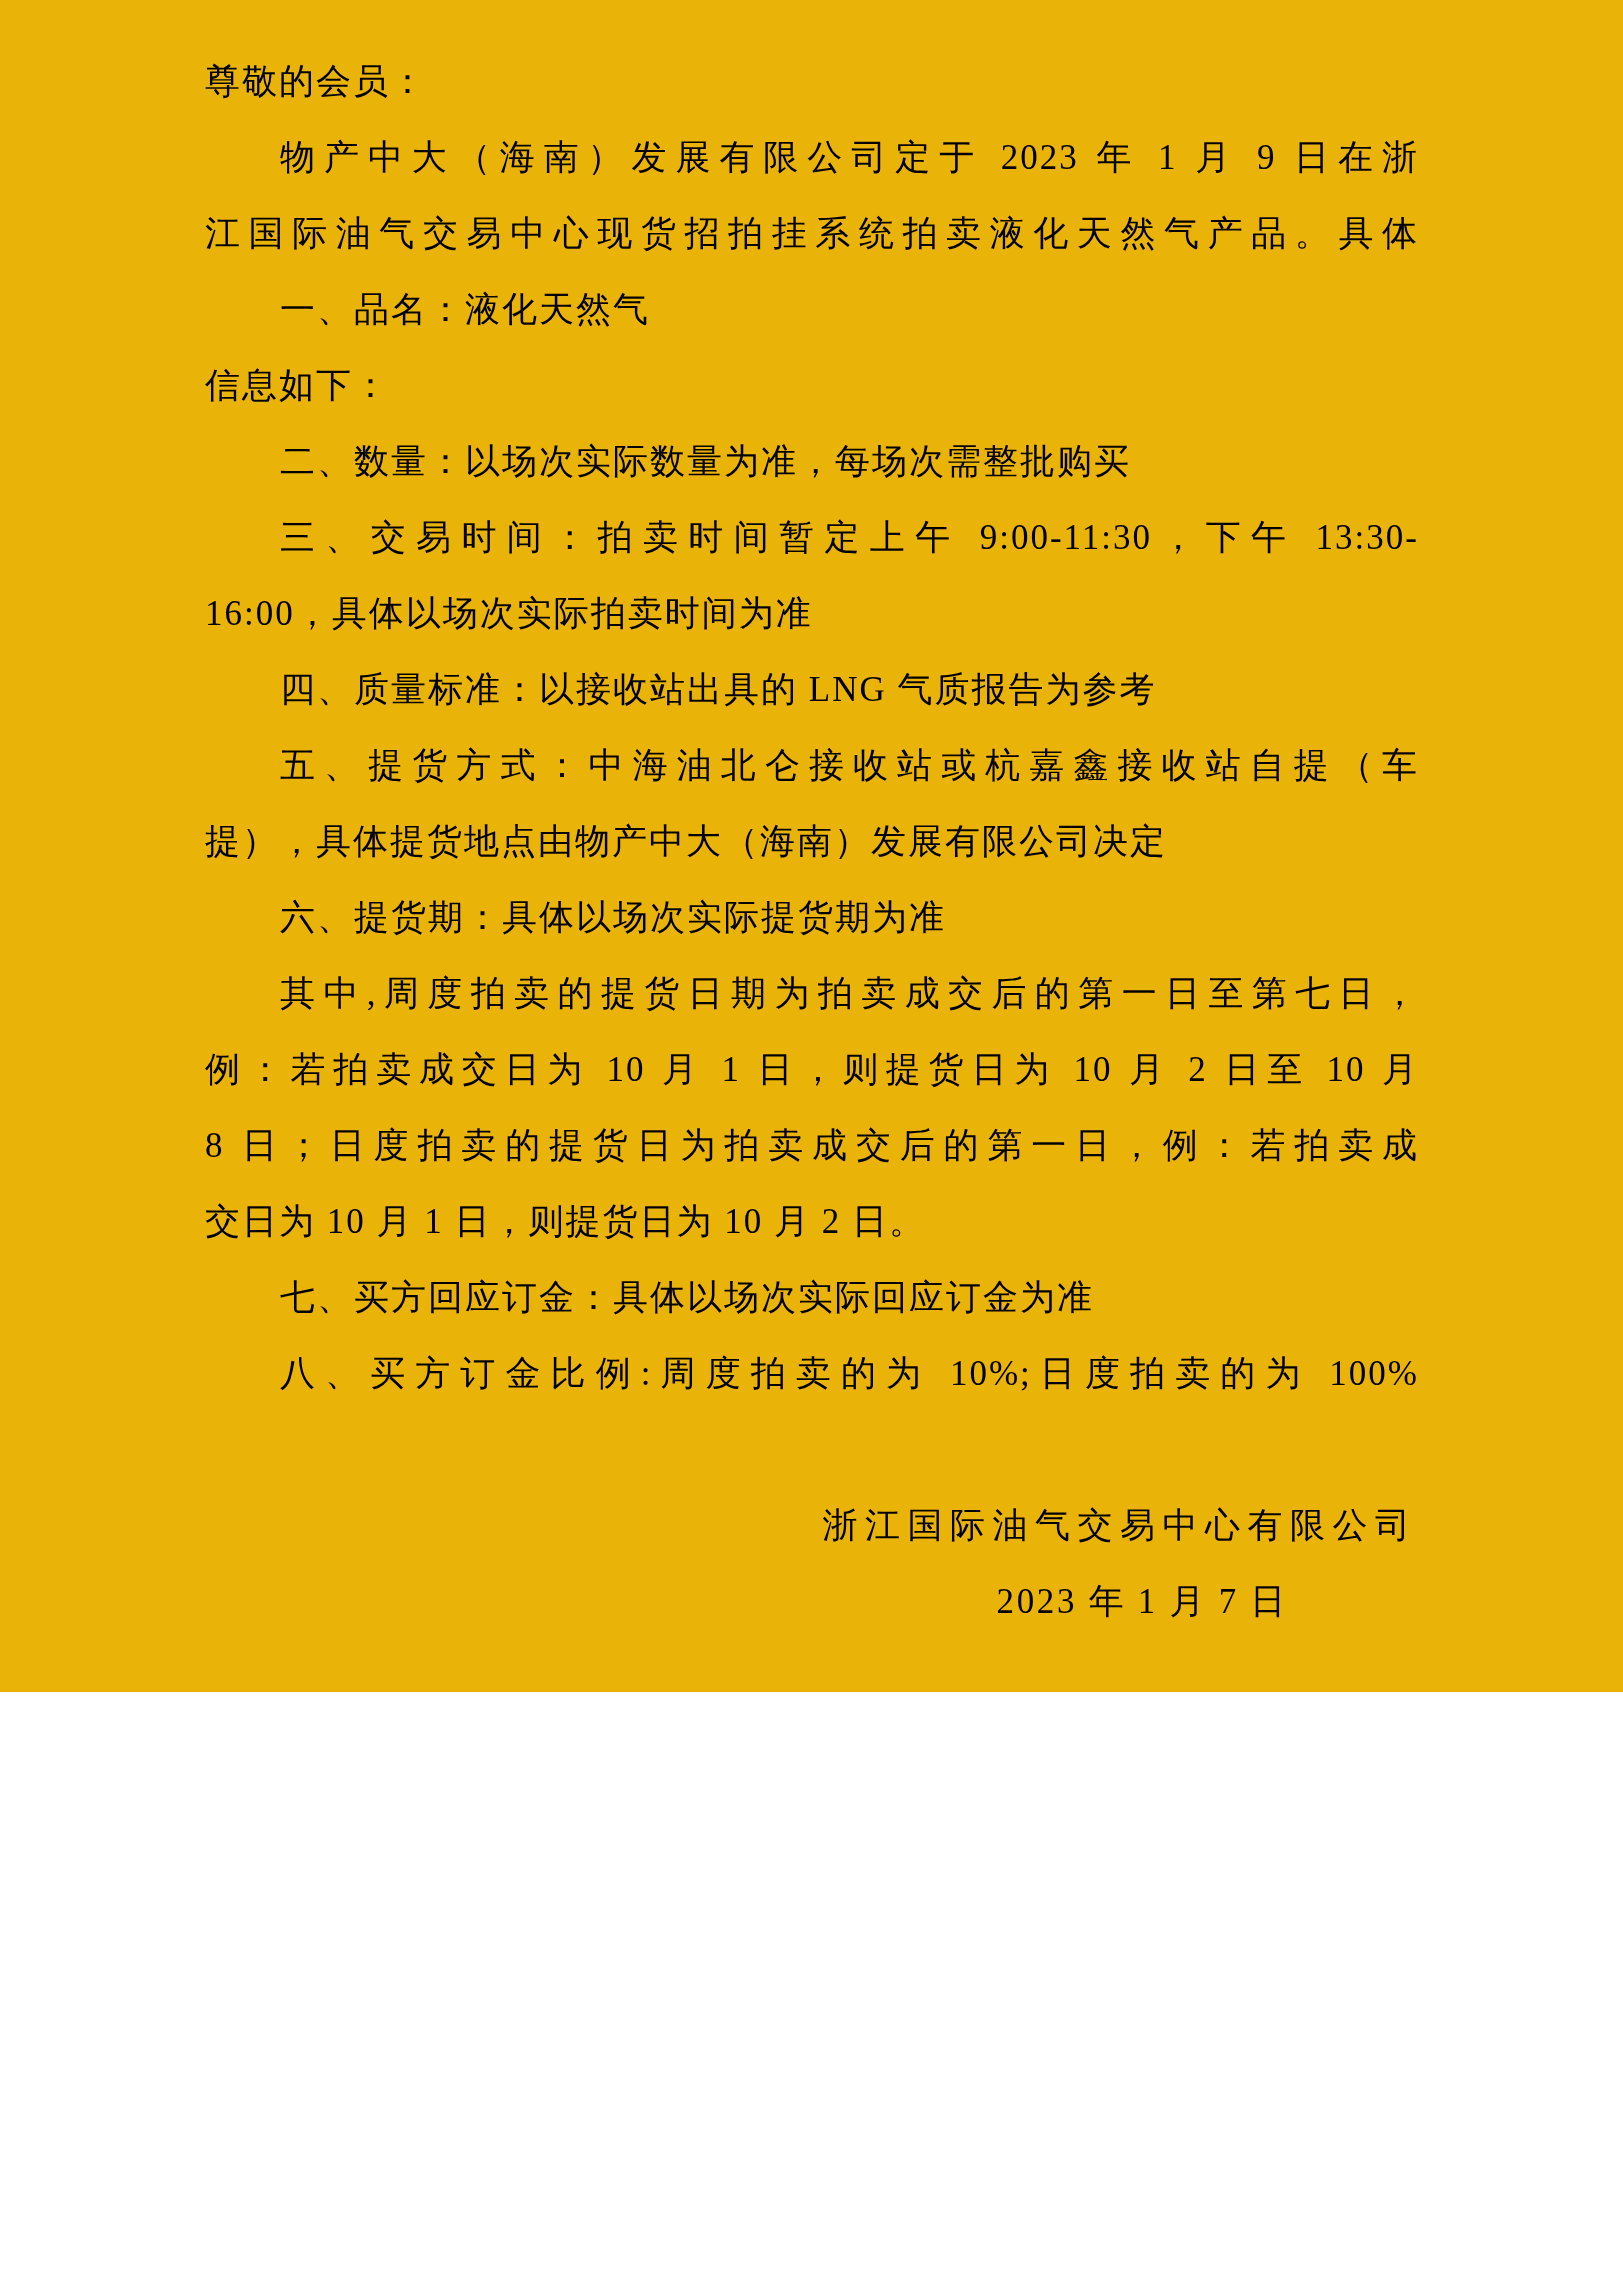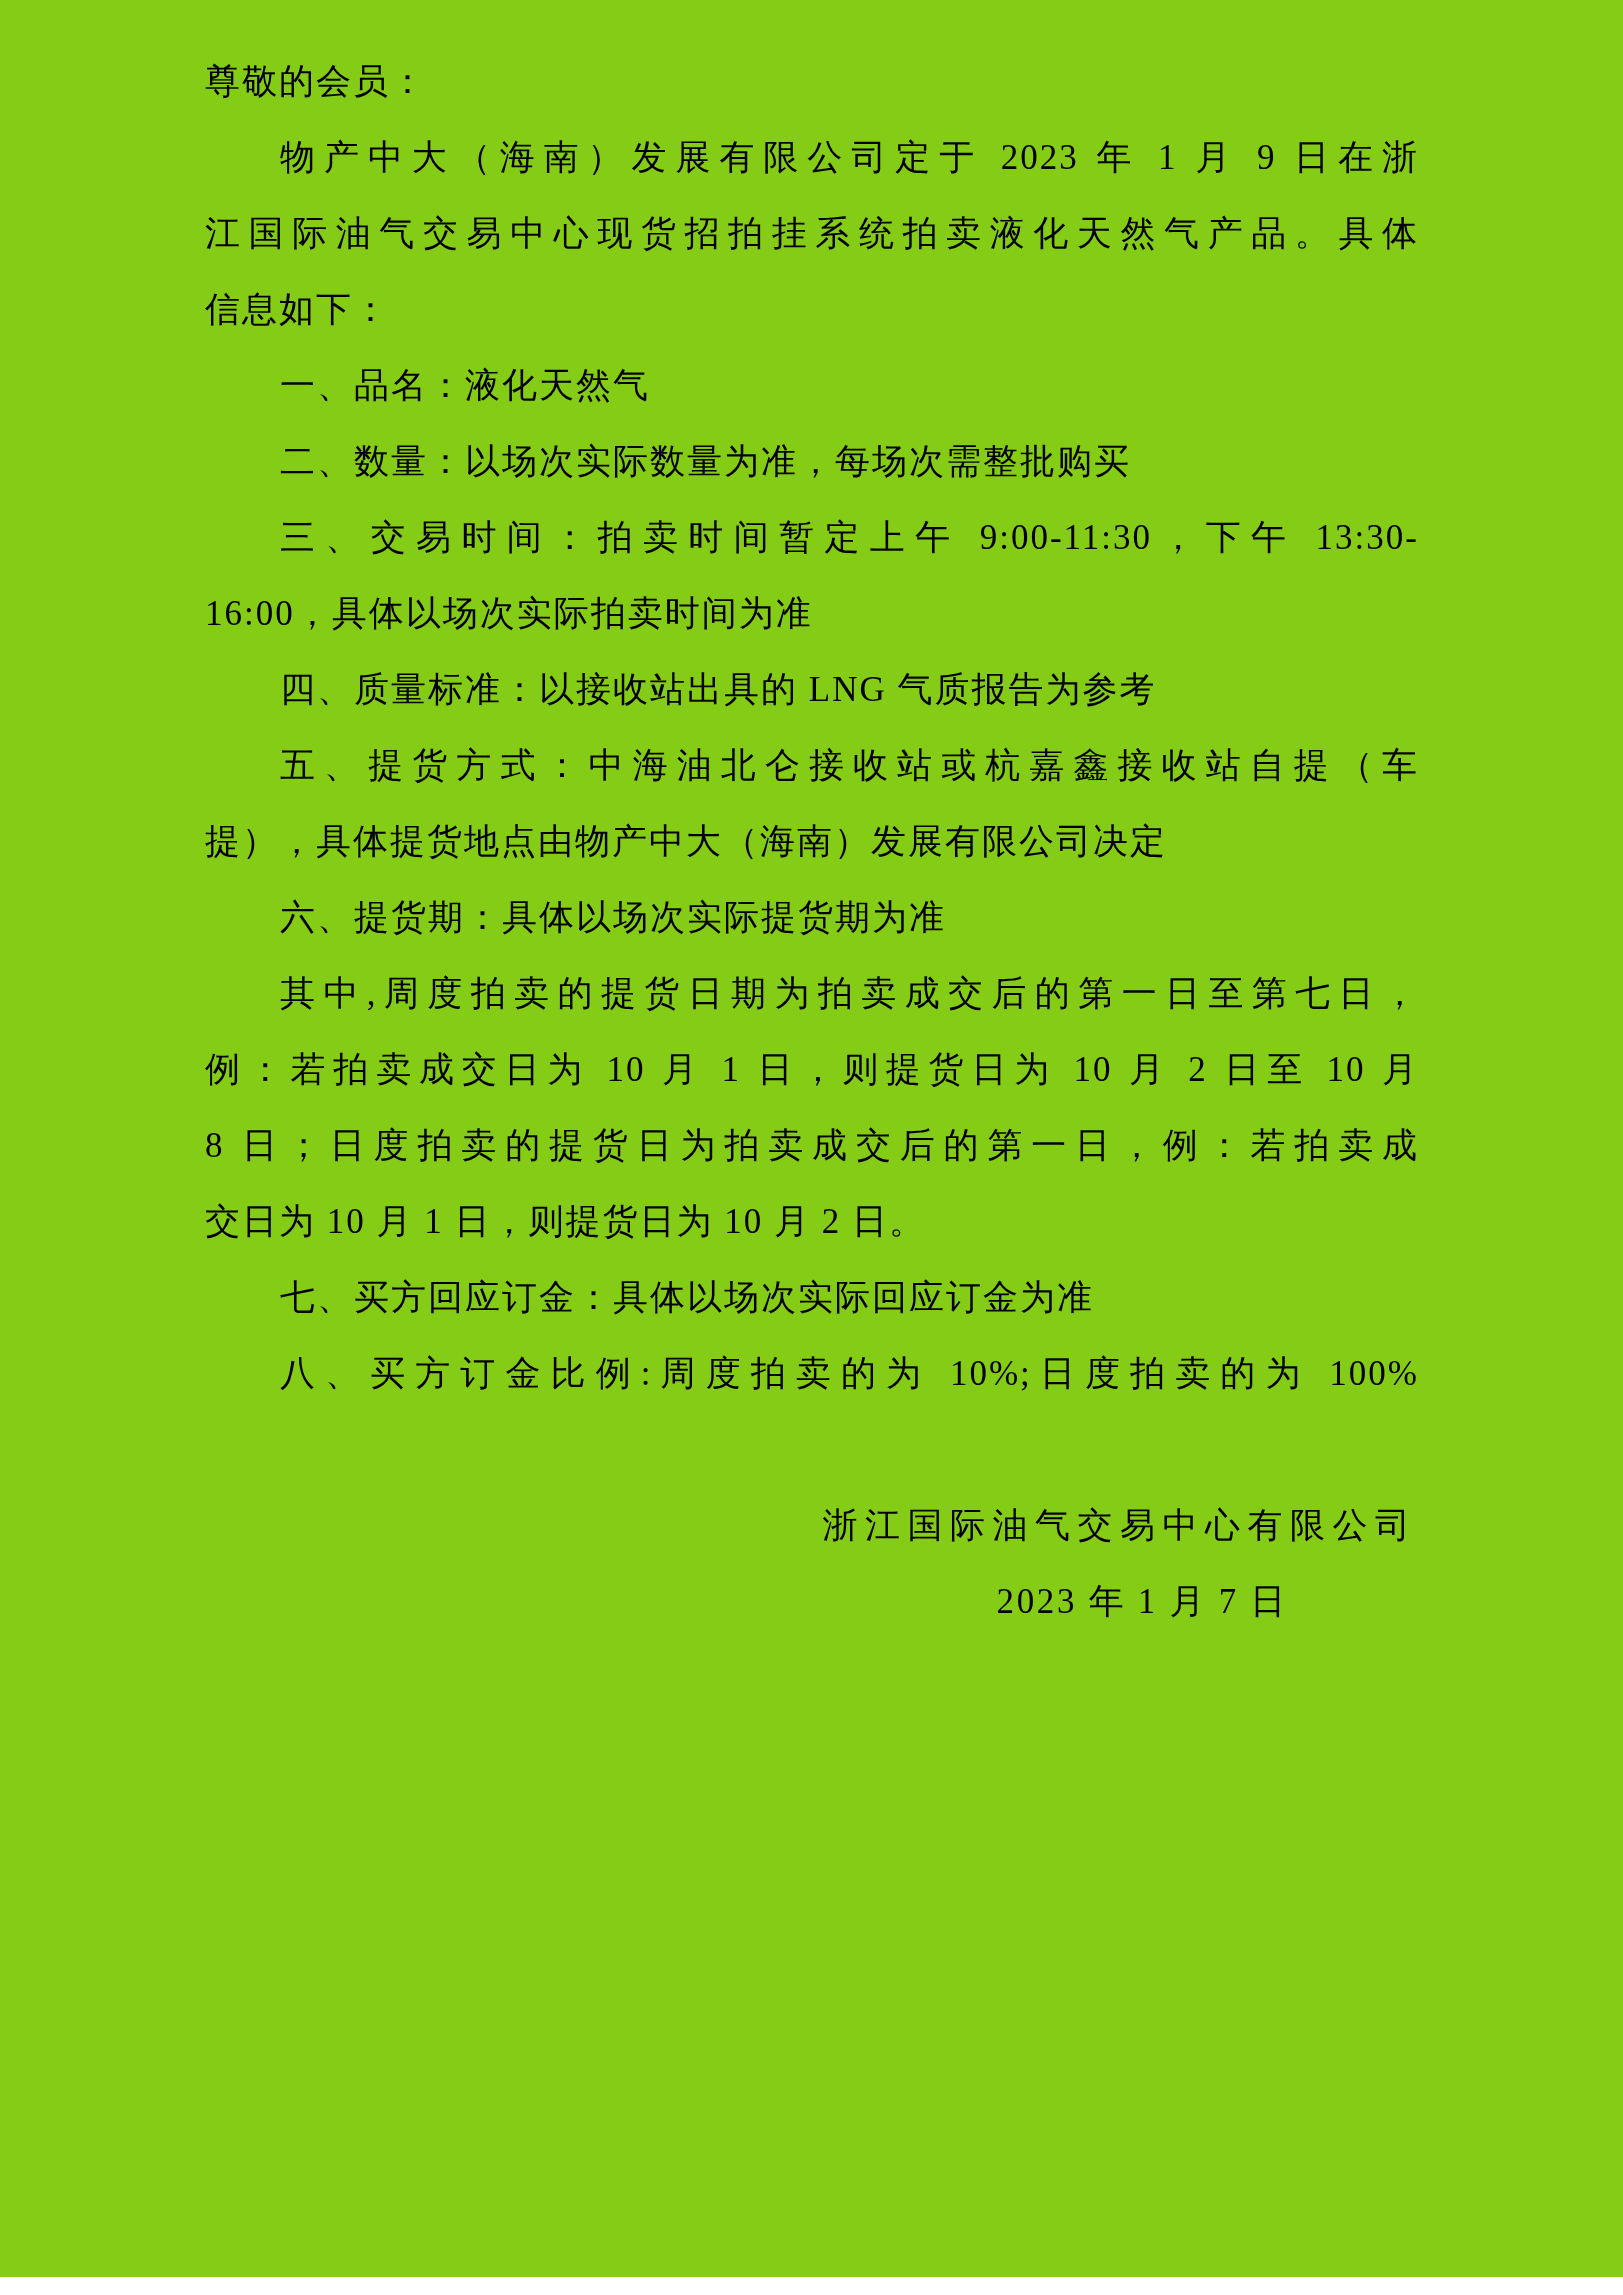--- a/index.html
+++ b/index.html
@@ -3,22 +3,22 @@
 <meta charset="utf-8">
 <style>
   html, body {
     margin: 0;
     padding: 0;
     background: #ffffff;
   }
   .page {
     position: relative;
     width: 1623px;
-    height: 2277px;
-    background: #84cc16;
+    height: 1692px;
+    background: #eab308;
     overflow: hidden;
     font-family: "Liberation Serif", "DejaVu Serif", serif;
     color: #000000;
   }
   .content {
     position: absolute;
     left: 205px;
     top: 44px;
     width: 1214px;
   }
@@ -58,23 +58,23 @@
 </head>
 <body>
 
 <div class="page">
   <div class="content">
 
     <div class="line">尊敬的会员：</div>
 
     <div class="line indent full">物产中大（海南）发展有限公司定于 2023 年 1 月 9 日在浙</div>
     <div class="line full">江国际油气交易中心现货招拍挂系统拍卖液化天然气产品。具体</div>
+    <div class="line indent">一、品名：液化天然气</div>
+
     <div class="line">信息如下：</div>
-
-    <div class="line indent">一、品名：液化天然气</div>
     <div class="line indent">二、数量：以场次实际数量为准，每场次需整批购买</div>
 
     <div class="line indent full">三、交易时间：拍卖时间暂定上午 9:00-11:30，下午 13:30-</div>
     <div class="line">16:00，具体以场次实际拍卖时间为准</div>
 
     <div class="line indent">四、质量标准：以接收站出具的 LNG 气质报告为参考</div>
 
     <div class="line indent full">五、提货方式：中海油北仑接收站或杭嘉鑫接收站自提（车</div>
     <div class="line">提），具体提货地点由物产中大（海南）发展有限公司决定</div>
 

